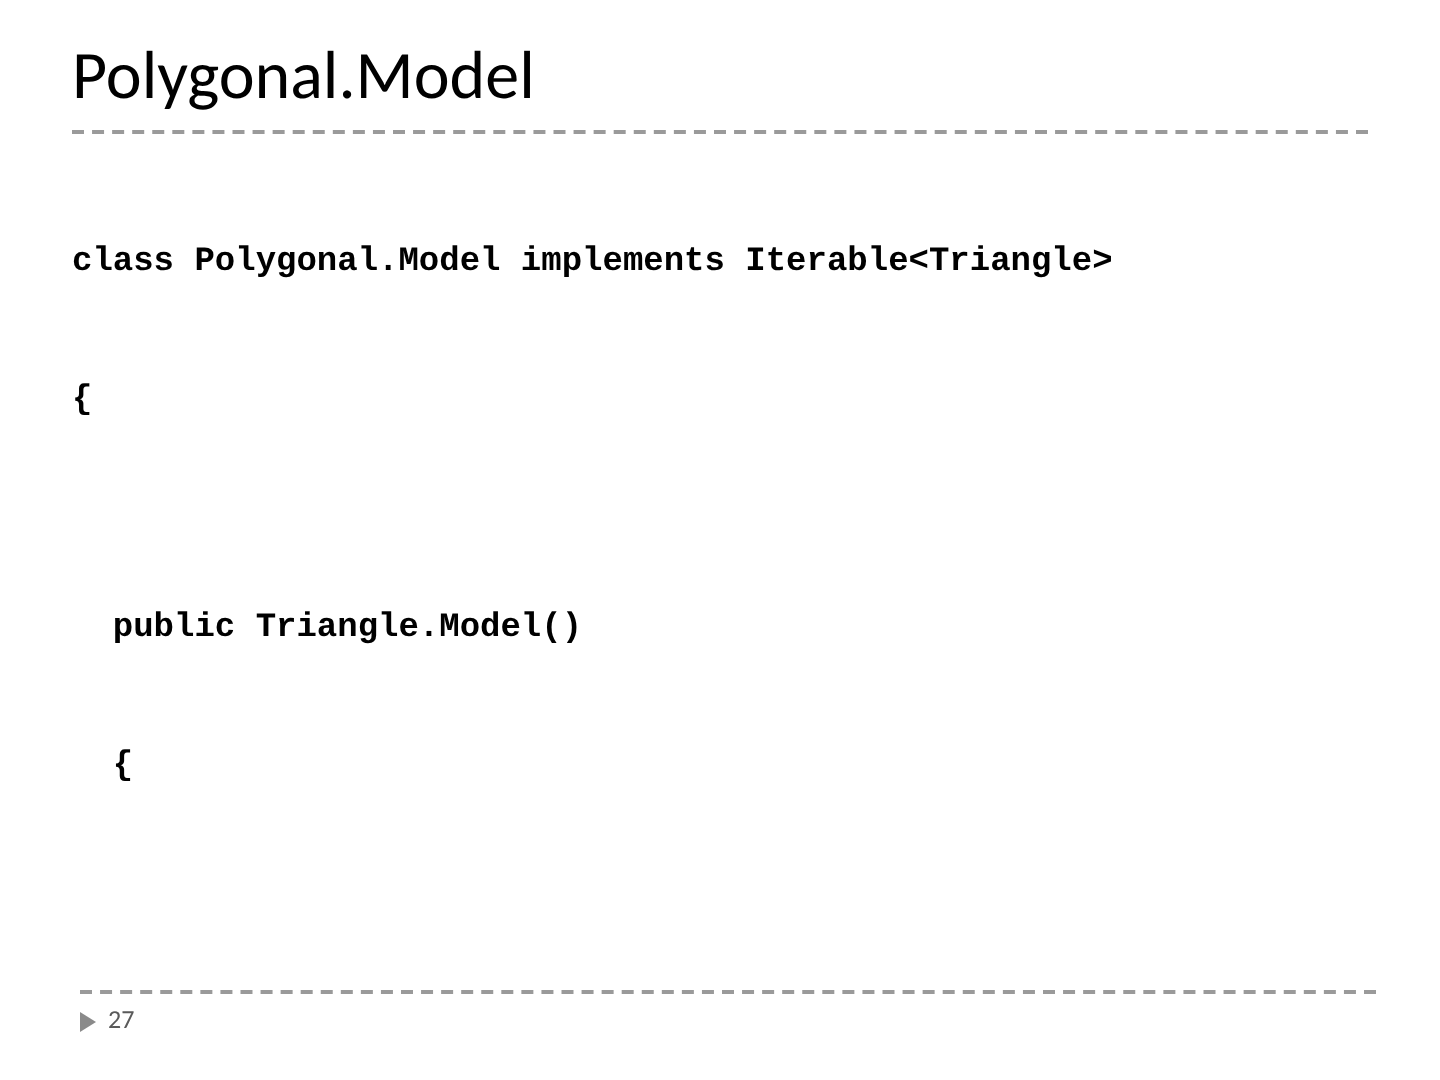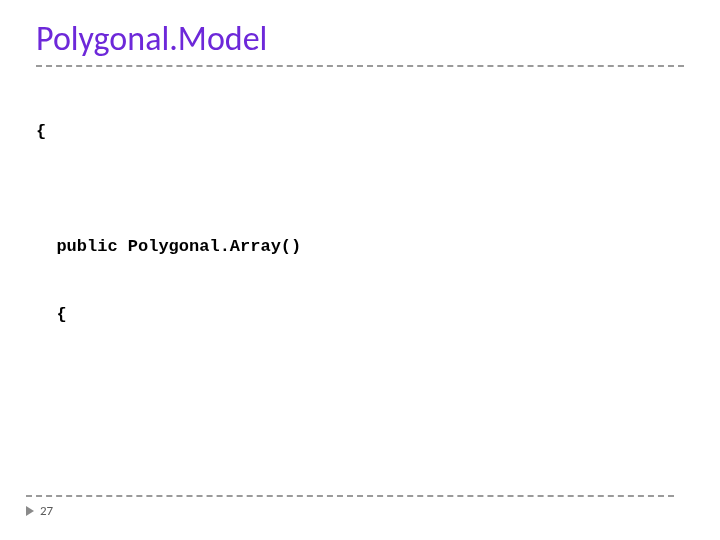--- a/index.html
+++ b/index.html
@@ -12,41 +12,41 @@
     color: #000;
     box-sizing: border-box;
   }
   .slide {
     padding: 18px 36px 0 36px;
     box-sizing: border-box;
   }
   .title {
     font-size: 34px;
     font-weight: 400;
-    color: #6d28d9;
+    color: #000000;
     margin: 0 0 6px 0;
     font-family: Calibri, Arial, sans-serif;
   }
   .divider {
     border: none;
     border-top: 2px dashed #9a9a9a;
     margin: 0 0 8px 0;
     width: 100%;
   }
   .code {
     font-family: "Courier New", Courier, monospace;
     font-size: 17px;
     font-weight: bold;
     white-space: pre;
     line-height: 1.35;
     color: #000;
   }
   .footer {
     position: absolute;
-    left: 26px;
+    left: 40px;
     bottom: 22px;
     width: 648px;
     border-top: 2px dashed #9a9a9a;
     padding-top: 6px;
   }
   .pagenum-wrap {
     display: flex;
     align-items: center;
     gap: 6px;
   }
@@ -63,23 +63,24 @@
     border-left: 8px solid #8a8a8a;
   }
 </style>
 </head>
 <body>
 
 <div class="slide">
   <h1 class="title">Polygonal.Model</h1>
   <hr class="divider">
   <div class="code">
+    <div>class Polygonal.Model implements Iterable&lt;Triangle&gt;</div>
     <div>{</div>
     <div></div>
-    <div>  public Polygonal.Array()</div>
+    <div>  public Triangle.Model()</div>
     <div>  {</div>
     
     <div></div>
     
     
     
     
   </div>
 </div>
 

